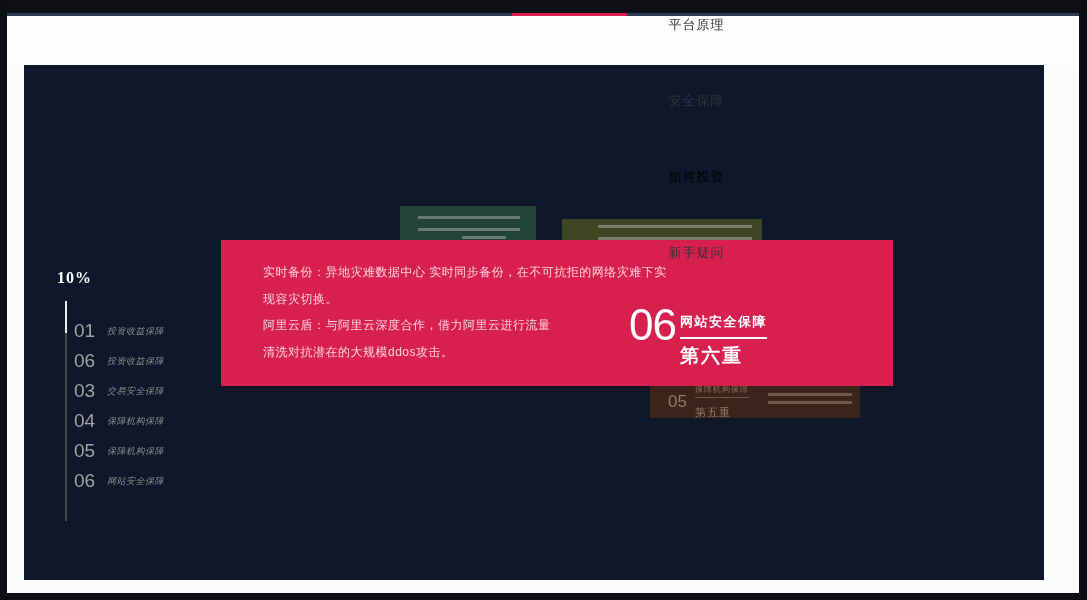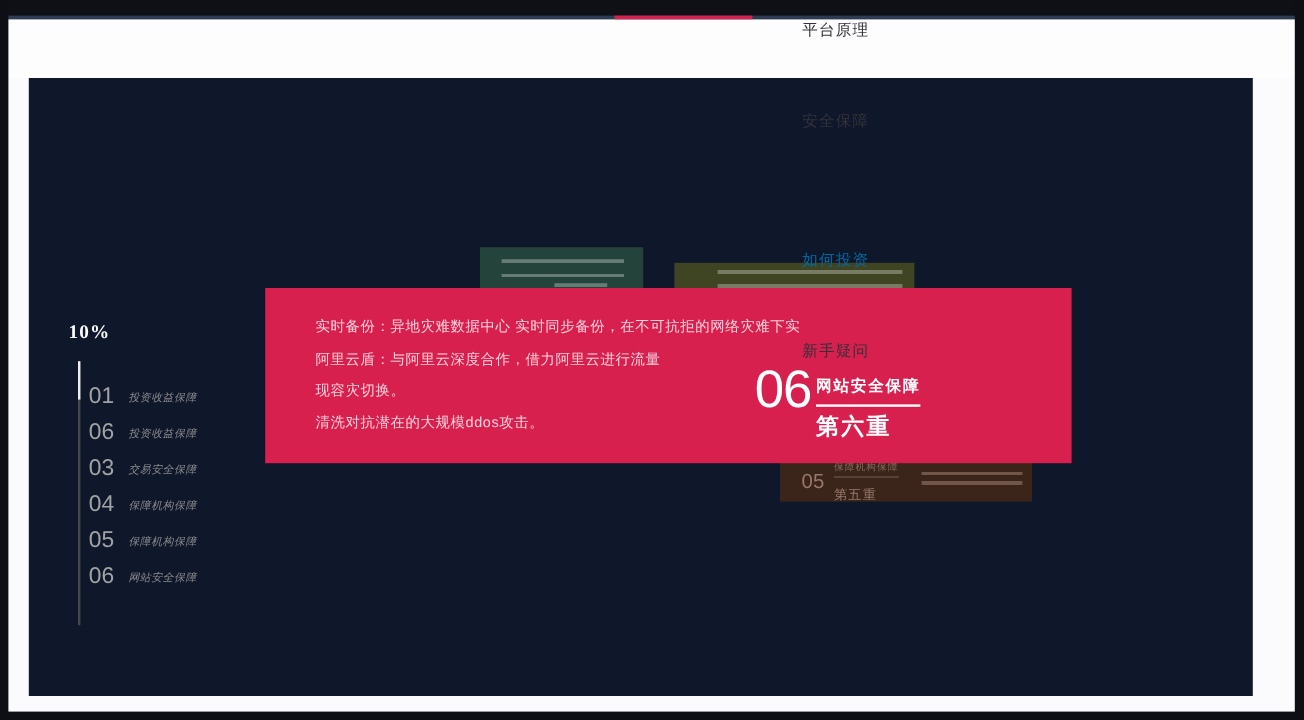--- a/index.html
+++ b/index.html
@@ -13,21 +13,21 @@
 
   
   .topbar{position:absolute;left:0;top:0;width:100%;height:13px;background:#0e1016;
           border-bottom:3px solid #2c3a52;z-index:20;}
   .tab-indicator{position:absolute;left:512px;top:13px;width:115px;height:3px;background:#d8204f;z-index:21;}
 
   
   .nav{position:absolute;left:7px;top:16px;width:1072px;height:49px;background:#fdfdfe;
        display:flex;align-items:center;padding-left:307px;gap:58px;box-sizing:border-box;z-index:10;flex-direction:column;}
   .tab{font-size:13px;color:#32323a;width:56px;text-align:center;cursor:pointer;letter-spacing:1px;white-space:nowrap;}
-  .tab.active{color:#0369a1;margin-top:40px;}
+  .tab.active{color:#000000;}
 
   
   .stage{position:absolute;left:24px;top:65px;width:1020px;height:515px;background:#0f172a;z-index:1;}
 
   .rate{position:absolute;left:33px;top:204px;color:#fbfbfb;font-family:"Liberation Serif",serif;
         font-weight:bold;font-size:16px;letter-spacing:1px;}
   .track{position:absolute;left:41px;top:236px;width:2px;height:220px;background:#47474a;}
   .marker{position:absolute;left:0;top:0;width:2px;height:32px;background:#ededee;}
 
   .menu{position:absolute;left:50px;top:251px;}
@@ -130,22 +130,22 @@
       <span class="brown-titles">
         <div class="brown-title">保障机构保障</div>
         <div class="brown-sub">第五重</div>
       </span>
       <div class="tiny-lines warm" style="left:118px;top:8px;width:84px;height:16px;"></div>
     </div>
 
     <div class="card-red">
       <div class="slide-body">
         <div>实时备份：异地灾难数据中心 实时同步备份，在不可抗拒的网络灾难下实</div>
+        <div>现容灾切换。</div>
         <div>阿里云盾：与阿里云深度合作，借力阿里云进行流量</div>
-        <div>现容灾切换。</div>
         <div>清洗对抗潜在的大规模ddos攻击。</div>
       </div>
       <div class="slide-num">06</div>
       <div class="slide-titles">
         <div class="slide-title">网站安全保障</div>
         <div class="slide-sub">第六重</div>
       </div>
     </div>
 
   </div>

